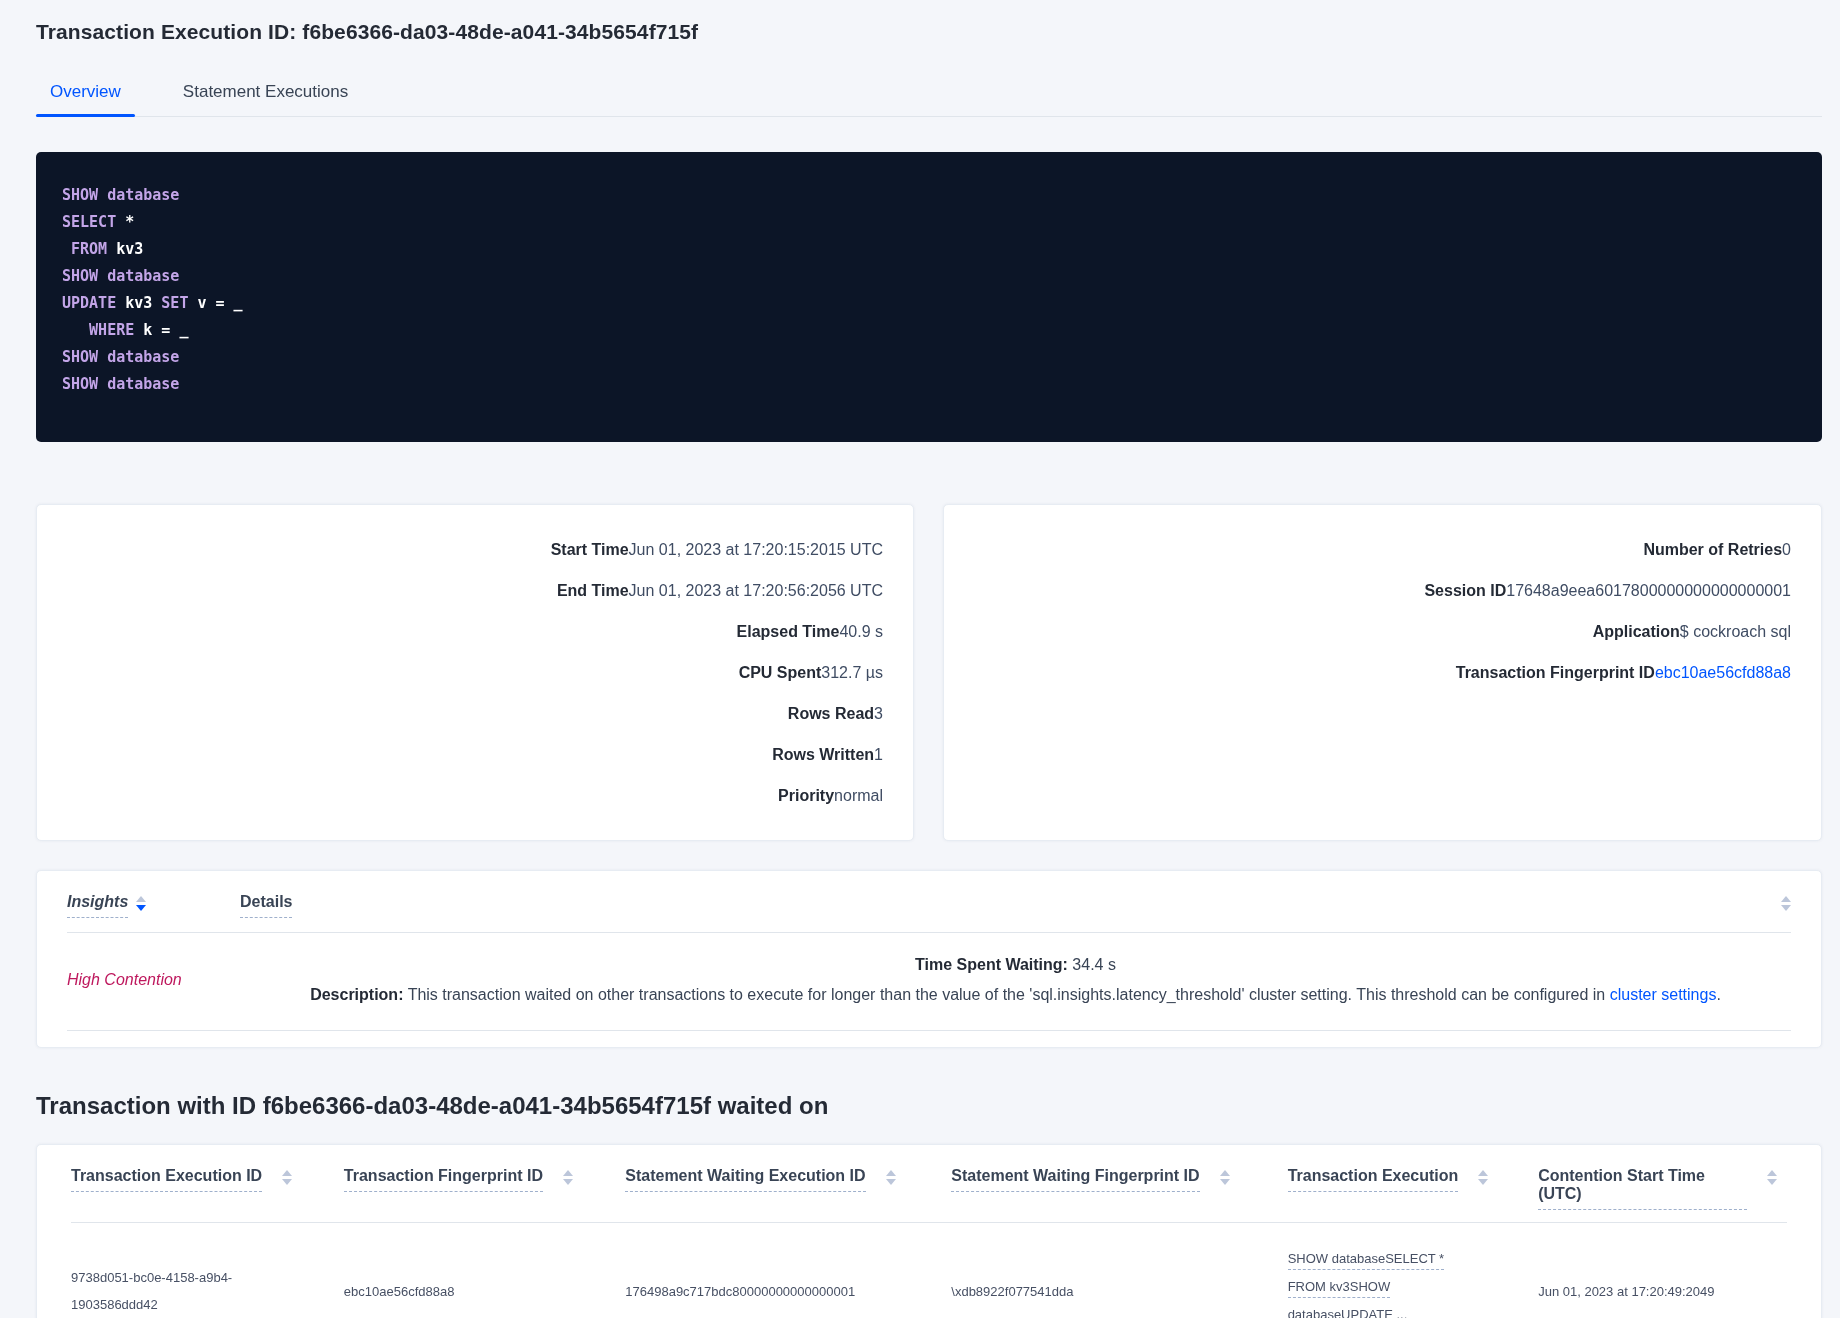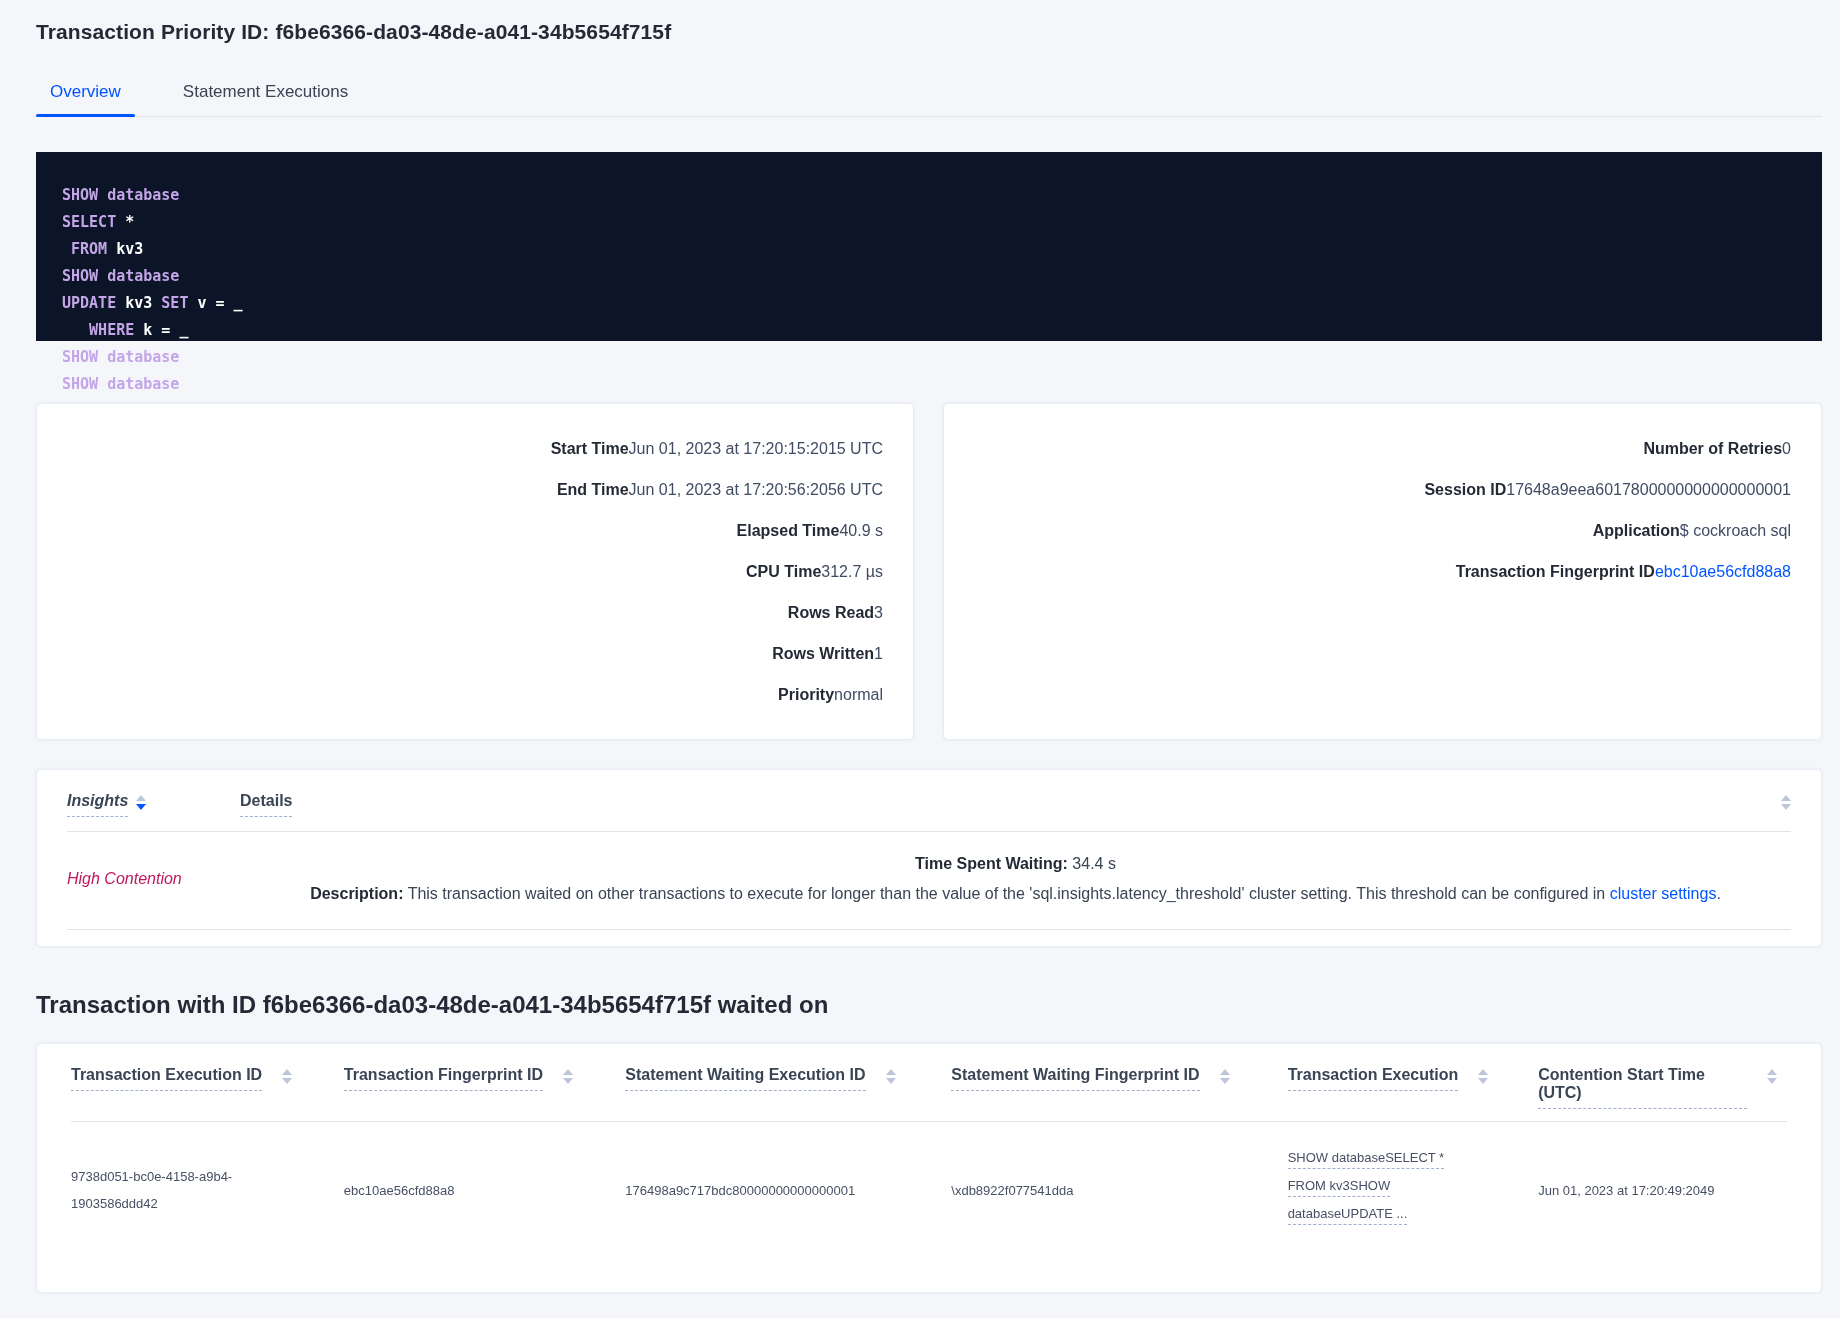--- a/index.html
+++ b/index.html
@@ -9,21 +9,21 @@
 
   
   .page-title { font-size:21px; font-weight:700; color:#242a35; letter-spacing:0.1px; }
 
   .tabs { margin-top:28px; border-bottom:1px solid #e0e5eb; display:flex; }
   .tab { font-size:17px; padding:10px 14px 14px 14px; margin-right:34px; cursor:pointer; color:#394455; position:relative; }
   .tab.active { color:#0055ff; }
   .tab.active::after { content:""; position:absolute; left:0; right:0; bottom:-1px; height:3px; background:#0055ff; border-radius:2px; }
 
   
-  .sql-box { margin-top:35px; background:#0c1527; border-radius:0; padding:30px 26px 22px 26px; height:189px; }
+  .sql-box { margin-top:35px; background:#0c1527; border-radius:5px; padding:30px 26px 22px 26px; height:290px; }
   .sql-line { font-family:"DejaVu Sans Mono", monospace; font-size:15px; line-height:27px; white-space:pre; font-weight:700; }
   .kw { color:#c3a5e8; }
   .pl { color:#ffffff; }
 
   
   .cards { margin-top:62px; display:flex; gap:29px; align-items:stretch; }
   .card { background:#fff; border:1px solid #e7ecf3; border-radius:5px; box-shadow:0 0 3px rgba(67,90,111,0.08); }
   .card.summary { padding:24px 30px; }
   .card.left { width:878px; }
   .card.right { flex:1; }
@@ -60,21 +60,21 @@
   .w-divider { border-top:1px solid #e0e5eb; }
   .w-row { padding:26px 0 30px 0; align-items:center; }
   .w-cell { font-size:13px; color:#475064; line-height:27px; padding-right:46px; overflow-wrap:break-word; }
   .txn-exec-line { display:table; border-bottom:1px dashed #9fb0cc; line-height:20px; margin-bottom:7px; color:#475064; cursor:pointer; }
 </style>
 </head>
 <body>
 
 <div class="container">
 
-  <h1 class="page-title">Transaction Priority ID: f6be6366-da03-48de-a041-34b5654f715f</h1>
+  <h1 class="page-title">Transaction Execution ID: f6be6366-da03-48de-a041-34b5654f715f</h1>
 
   <div class="tabs">
     <div class="tab active">Overview</div>
     <div class="tab">Statement Executions</div>
   </div>
 
   <div class="sql-box">
     <div class="sql-line"><span class="kw">SHOW database</span></div>
     <div class="sql-line"><span class="kw">SELECT</span><span class="pl"> *</span></div>
     <div class="sql-line"><span class="kw"> FROM</span><span class="pl"> kv3</span></div>
@@ -94,21 +94,21 @@
       </div>
       <div class="kv-row">
         <span class="kv-label">End Time</span>
         <span class="kv-value">Jun 01, 2023 at 17:20:56:2056 UTC</span>
       </div>
       <div class="kv-row">
         <span class="kv-label">Elapsed Time</span>
         <span class="kv-value">40.9 s</span>
       </div>
       <div class="kv-row">
-        <span class="kv-label">CPU Time</span>
+        <span class="kv-label">CPU Spent</span>
         <span class="kv-value">312.7 µs</span>
       </div>
       <div class="kv-row">
         <span class="kv-label">Rows Read</span>
         <span class="kv-value">3</span>
       </div>
       <div class="kv-row">
         <span class="kv-label">Rows Written</span>
         <span class="kv-value">1</span>
       </div>

